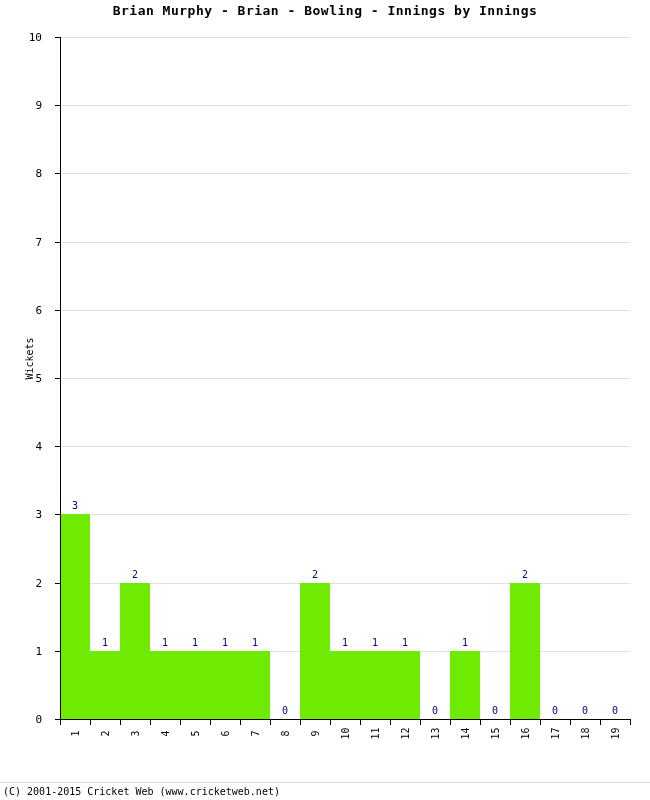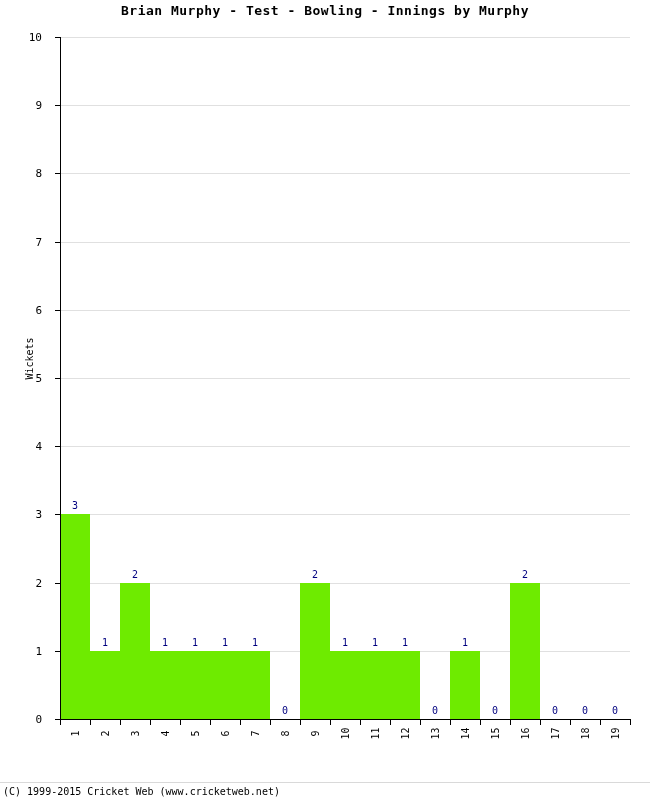--- a/index.html
+++ b/index.html
@@ -169,21 +169,21 @@
     font-size: 10px;
     color: #000000;
     white-space: nowrap;
   }
 </style>
 </head>
 <body>
 
 <div id="chart-root">
 
-  <div class="chart-title">Brian Murphy - Test - Bowling - Innings by Murphy</div>
+  <div class="chart-title">Brian Murphy - Brian - Bowling - Innings by Innings</div>
 
   <div class="plot-area">
     <div class="plot-bg"></div>
     <div id="gridlines">
         <div class="gridline" style="top: 682px;"></div>
         <div class="gridline" style="top: 613.8px;"></div>
         <div class="gridline" style="top: 545.6px;"></div>
         <div class="gridline" style="top: 477.4px;"></div>
         <div class="gridline" style="top: 409.2px;"></div>
         <div class="gridline" style="top: 341px;"></div>
@@ -297,15 +297,15 @@
       <div class="xtick" style="left: 600px;"></div>
       <div class="xtick-label" style="left: 570px;"><span>18</span></div>
       <div class="xtick" style="left: 630px;"></div>
       <div class="xtick-label" style="left: 600px;"><span>19</span></div>
       <div class="xtick" style="left: 60px;"></div>
     </div>
 
   <div class="ylabel-axis">Wickets</div>
 
   <div class="footer-rule"></div>
-  <div class="footer-text">(C) 1999-2015 Cricket Web (www.cricketweb.net)</div>
+  <div class="footer-text">(C) 2001-2015 Cricket Web (www.cricketweb.net)</div>
 
 </div>
 
 </body></html>

